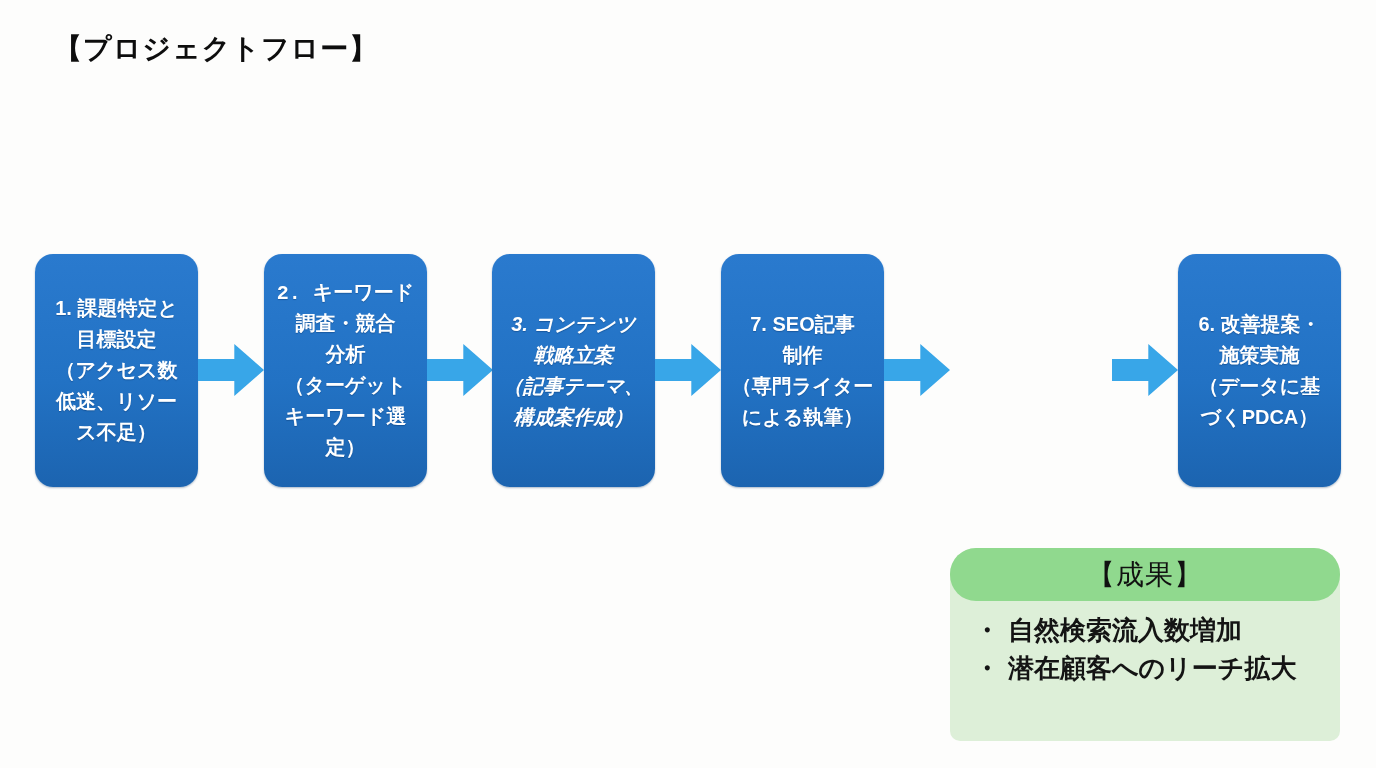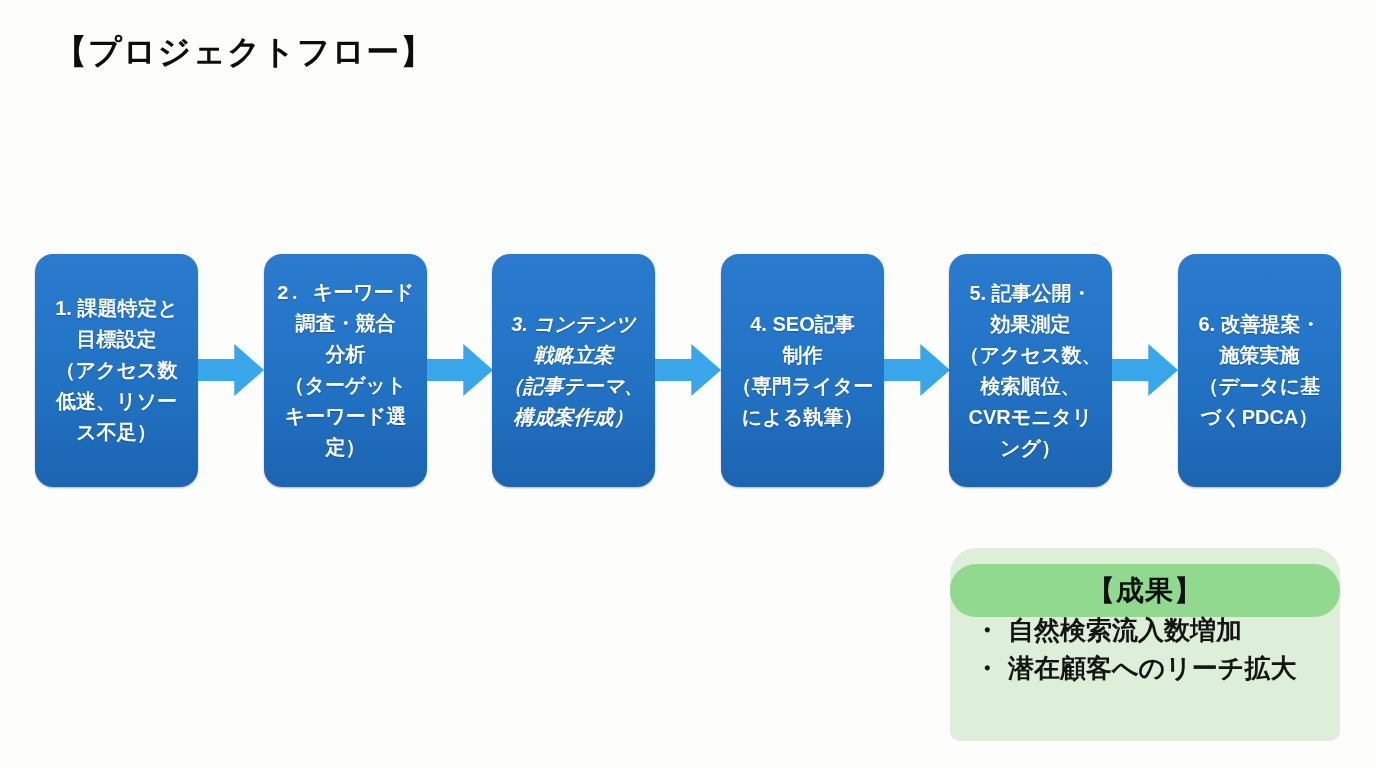--- a/index.html
+++ b/index.html
@@ -13,21 +13,21 @@
     width: 1376px;
     height: 768px;
     background: #fdfdfc;
     overflow: hidden;
   }
   .title {
     position: absolute;
     left: 54px;
     top: 30px;
     margin: 0;
-    font-size: 33px;
+    font-size: 28px;
     font-weight: 800;
     color: #0d0d0d;
     letter-spacing: 1px;
   }
   .flow {
     position: absolute;
     left: 35px;
     top: 254px;
     width: 1310px;
     height: 233px;
@@ -87,24 +87,23 @@
     left: 0;
     top: 0;
     width: 390px;
     height: 53px;
     background: #90d98e;
     border-radius: 26px;
     display: flex;
     align-items: center;
     justify-content: center;
     font-size: 28px;
-    font-weight: 700;
+    font-weight: 400;
     color: #111111;
     letter-spacing: 1px;
-    margin-top: 16px;
   }
   .results-list {
     position: absolute;
     left: 24px;
     top: 63px;
     margin: 0;
     padding: 0;
     list-style: none;
   }
   .results-list li {
@@ -147,35 +146,27 @@
 
     <div class="step s2">
       <div class="step-text">3. コンテンツ
 戦略立案
 （記事テーマ、
 構成案作成）</div>
     </div>
     <div class="arrow a2"></div>
 
     <div class="step s3">
-      <div class="step-text">4. SEO記事
+      <div class="step-text">7. SEO記事
 制作
 （専門ライター
 による執筆）</div>
     </div>
     <div class="arrow a3"></div>
 
-    <div class="step s4">
-      <div class="step-text">5. 記事公開・
-効果測定
-（アクセス数、
-検索順位、
-CVRモニタリ
-ング）</div>
-    </div>
     <div class="arrow a4"></div>
 
     <div class="step s5">
       <div class="step-text">6. 改善提案・
 施策実施
 （データに基
 づくPDCA）</div>
     </div>
   </div>
 

